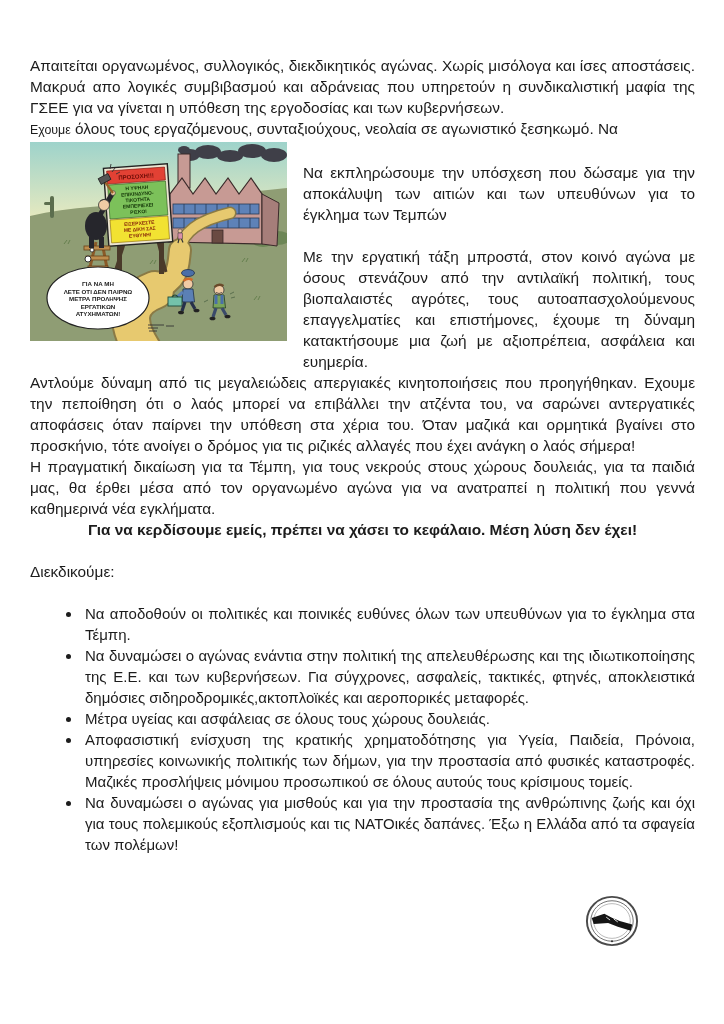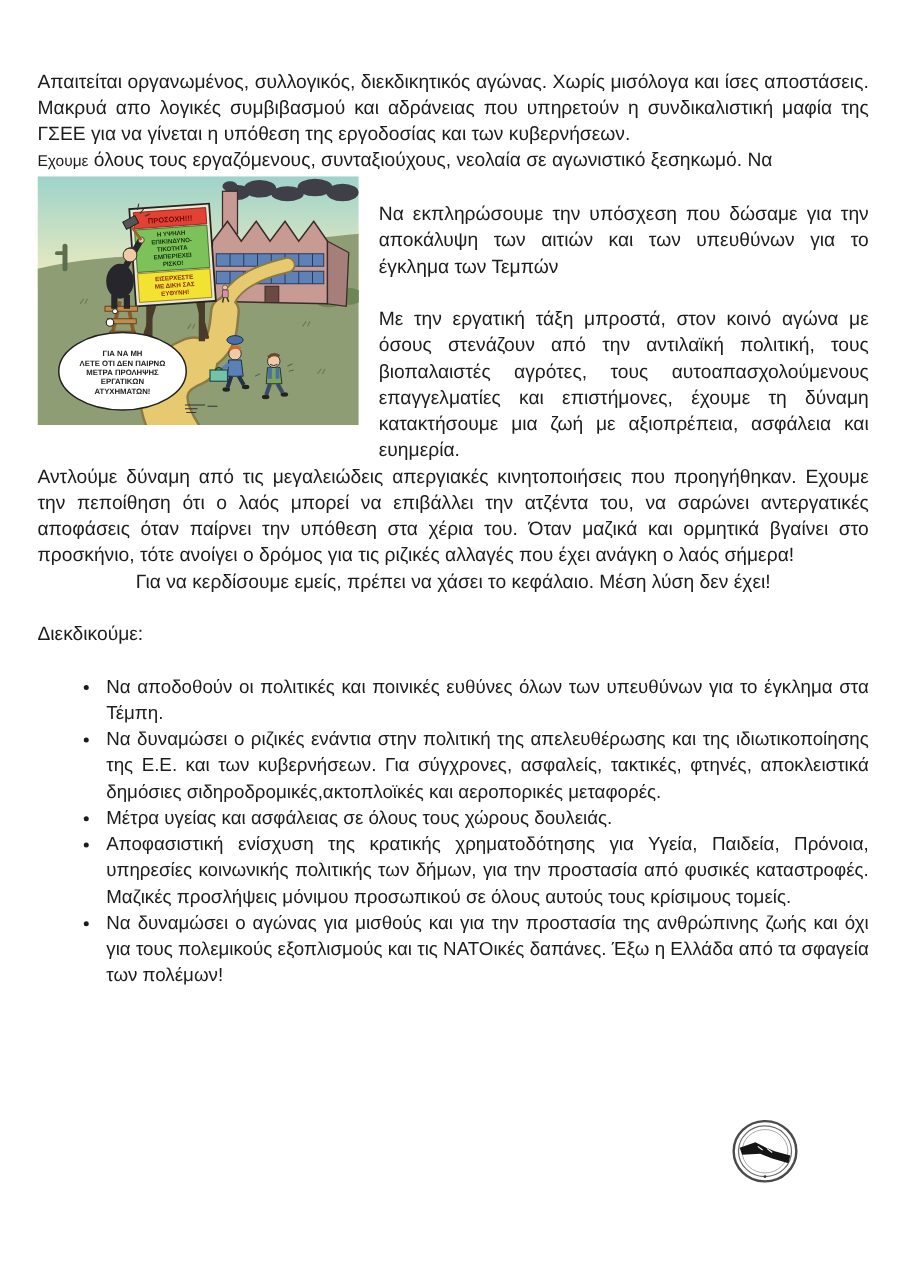--- a/index.html
+++ b/index.html
@@ -25,21 +25,21 @@
   .lead-small { font-size:12.4px; }
   .cartoon {
     float:left;
     width:257px; height:199px;
     margin:1px 16px 16px 0;
   }
   .cartoon svg { display:block; width:257px; height:199px; }
   .vgap { height:21px; }
   .bold-center {
     text-align:center;
-    font-weight:normal;
+    font-weight:bold;
   }
   .demands {
     margin:0;
     padding-left:52px;
     list-style:disc outside;
   }
   .demands li {
     font-size:15px;
     line-height:21px;
     text-align:justify;
@@ -219,28 +219,29 @@
           <path d="M119,189 h8"></path>
         </g>
       </svg>
     </div>
 
     <div class="vgap"></div>
     <p>Να εκπληρώσουμε την υπόσχεση που δώσαμε για την αποκάλυψη των αιτιών και των υπευθύνων για το έγκλημα των Τεμπών</p>
     <div class="vgap"></div>
     <p>Με την εργατική τάξη μπροστά, στον κοινό αγώνα με όσους στενάζουν από την αντιλαϊκή πολιτική, τους βιοπαλαιστές αγρότες, τους αυτοαπασχολούμενους επαγγελματίες και επιστήμονες, έχουμε τη δύναμη κατακτήσουμε μια ζωή με αξιοπρέπεια, ασφάλεια και ευημερία.</p>
     <p>Αντλούμε δύναμη από τις μεγαλειώδεις απεργιακές κινητοποιήσεις που προηγήθηκαν. Εχουμε την πεποίθηση ότι ο λαός μπορεί να επιβάλλει την ατζέντα του, να σαρώνει αντεργατικές αποφάσεις όταν παίρνει την υπόθεση στα χέρια του. Όταν μαζικά και ορμητικά βγαίνει στο προσκήνιο, τότε ανοίγει ο δρόμος για τις ριζικές αλλαγές που έχει ανάγκη ο λαός σήμερα!</p>
+    <p>Η πραγματική δικαίωση για τα Τέμπη, για τους νεκρούς στους χώρους δουλειάς, για τα παιδιά μας, θα έρθει μέσα από τον οργανωμένο αγώνα για να ανατραπεί η πολιτική που γεννά καθημερινά νέα εγκλήματα.</p>
     <p class="bold-center">Για να κερδίσουμε εμείς, πρέπει να χάσει το κεφάλαιο. Μέση λύση δεν έχει!</p>
     <div class="vgap"></div>
     <p>Διεκδικούμε:</p>
     <div class="vgap"></div>
 
     <ul class="demands">
       <li>Να αποδοθούν οι πολιτικές και ποινικές ευθύνες όλων των υπευθύνων για το έγκλημα στα Τέμπη.</li>
-      <li>Να δυναμώσει ο ριζικές ενάντια στην πολιτική της απελευθέρωσης και της ιδιωτικοποίησης της Ε.Ε. και των κυβερνήσεων. Για σύγχρονες, ασφαλείς, τακτικές, φτηνές, αποκλειστικά δημόσιες σιδηροδρομικές,ακτοπλοϊκές και αεροπορικές μεταφορές.</li>
+      <li>Να δυναμώσει ο αγώνας ενάντια στην πολιτική της απελευθέρωσης και της ιδιωτικοποίησης της Ε.Ε. και των κυβερνήσεων. Για σύγχρονες, ασφαλείς, τακτικές, φτηνές, αποκλειστικά δημόσιες σιδηροδρομικές,ακτοπλοϊκές και αεροπορικές μεταφορές.</li>
       <li>Μέτρα υγείας και ασφάλειας σε όλους τους χώρους δουλειάς.</li>
       <li>Αποφασιστική ενίσχυση της κρατικής χρηματοδότησης για Υγεία, Παιδεία, Πρόνοια, υπηρεσίες κοινωνικής πολιτικής των δήμων, για την προστασία από φυσικές καταστροφές. Μαζικές προσλήψεις μόνιμου προσωπικού σε όλους αυτούς τους κρίσιμους τομείς.</li>
       <li>Να δυναμώσει ο αγώνας για μισθούς και για την προστασία της ανθρώπινης ζωής και όχι για τους πολεμικούς εξοπλισμούς και τις ΝΑΤΟικές δαπάνες. Έξω η Ελλάδα από τα σφαγεία των πολέμων!</li>
     </ul>
   </div>
 
   <div class="logo">
     <svg viewBox="0 0 56 56" xmlns="http://www.w3.org/2000/svg">
       <ellipse cx="28" cy="28" rx="26" ry="25" fill="#ffffff" stroke="#4a4a4a" stroke-width="2"></ellipse>
       <ellipse cx="28" cy="28" rx="22" ry="21" fill="none" stroke="#6a6a6a" stroke-width="1"></ellipse>

